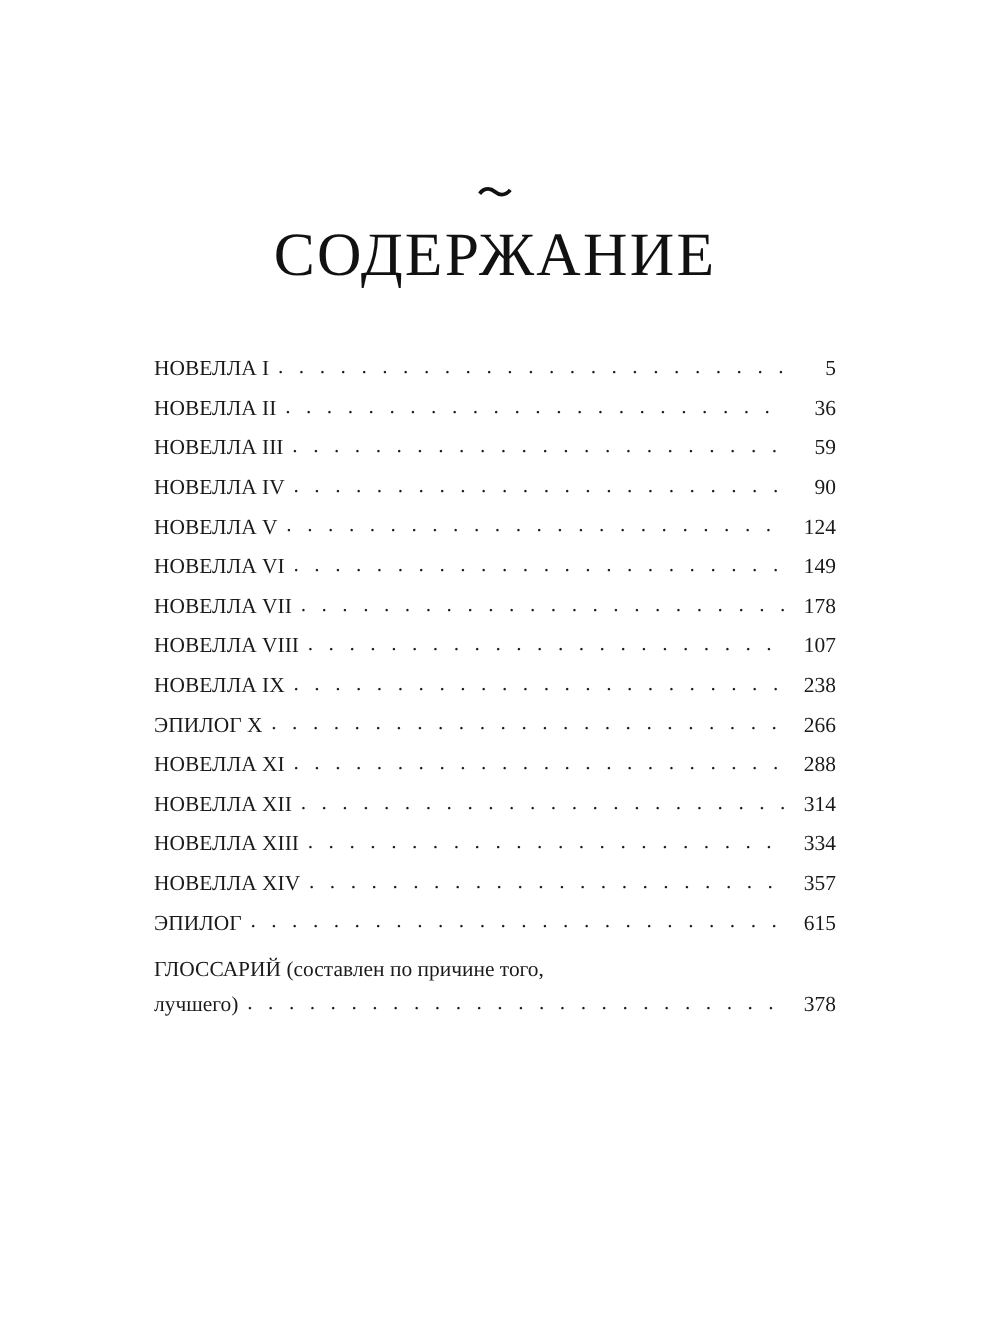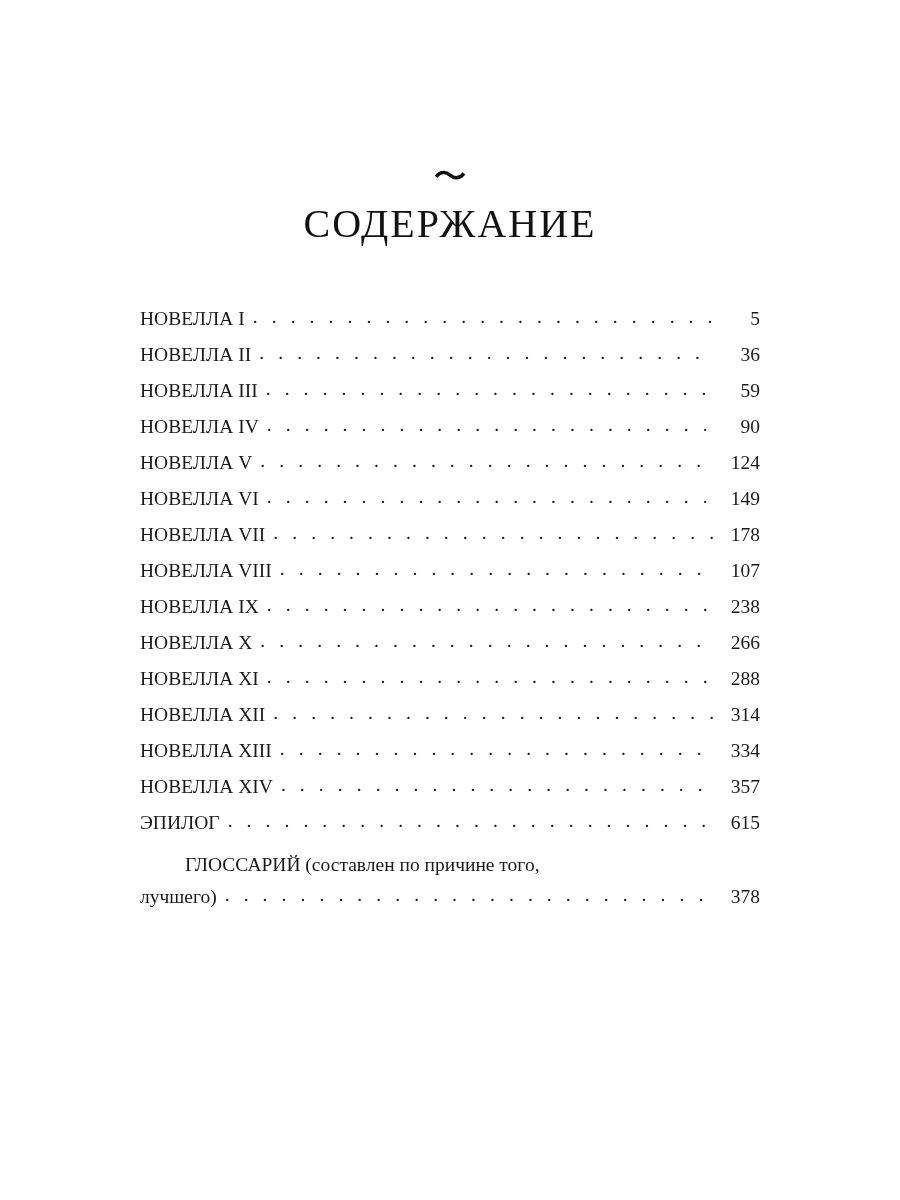--- a/index.html
+++ b/index.html
@@ -30,21 +30,21 @@
     text-align: center;
     font-size: 34px;
     line-height: 1;
     color: #111111;
     font-family: "Liberation Serif", serif;
     margin: 0 0 6px 0;
     letter-spacing: 0;
   }
   .title {
     text-align: center;
-    font-size: 40px;
+    font-size: 56px;
     letter-spacing: 2px;
     font-weight: normal;
     color: #111111;
     margin: 0 0 62px 0;
     font-family: "Liberation Serif", serif;
   }
   .toc {
     width: 620px;
   }
   .toc-row {
@@ -77,21 +77,20 @@
   }
   
   .toc-block {
     width: 620px;
     font-size: 19.5px;
     line-height: 1.62;
     margin-top: 2px;
   }
   .toc-block .line {
     white-space: nowrap;
-    margin-left: 45px;
   }
   .toc-block .lastline {
     display: flex;
     align-items: baseline;
     width: 100%;
   }
   .toc-block .lastline .toc-label {
     padding-right: 8px;
   }
 </style>
@@ -154,21 +153,21 @@
         <span class="toc-page">107</span>
       </div>
 
       <div class="toc-row">
         <span class="toc-label">НОВЕЛЛА IX</span>
         <span class="toc-dots">. . . . . . . . . . . . . . . . . . . . . . . . . . . . . . . . . . . . . . . . . . . . . . . . . . . . . . . . . . . . . . . . . . . .</span>
         <span class="toc-page">238</span>
       </div>
 
       <div class="toc-row">
-        <span class="toc-label">НОВЕЛЛА X</span>
+        <span class="toc-label">ЭПИЛОГ X</span>
         <span class="toc-dots">. . . . . . . . . . . . . . . . . . . . . . . . . . . . . . . . . . . . . . . . . . . . . . . . . . . . . . . . . . . . . . . . . . . .</span>
         <span class="toc-page">266</span>
       </div>
 
       <div class="toc-row">
         <span class="toc-label">НОВЕЛЛА XI</span>
         <span class="toc-dots">. . . . . . . . . . . . . . . . . . . . . . . . . . . . . . . . . . . . . . . . . . . . . . . . . . . . . . . . . . . . . . . . . . . .</span>
         <span class="toc-page">288</span>
       </div>
 

